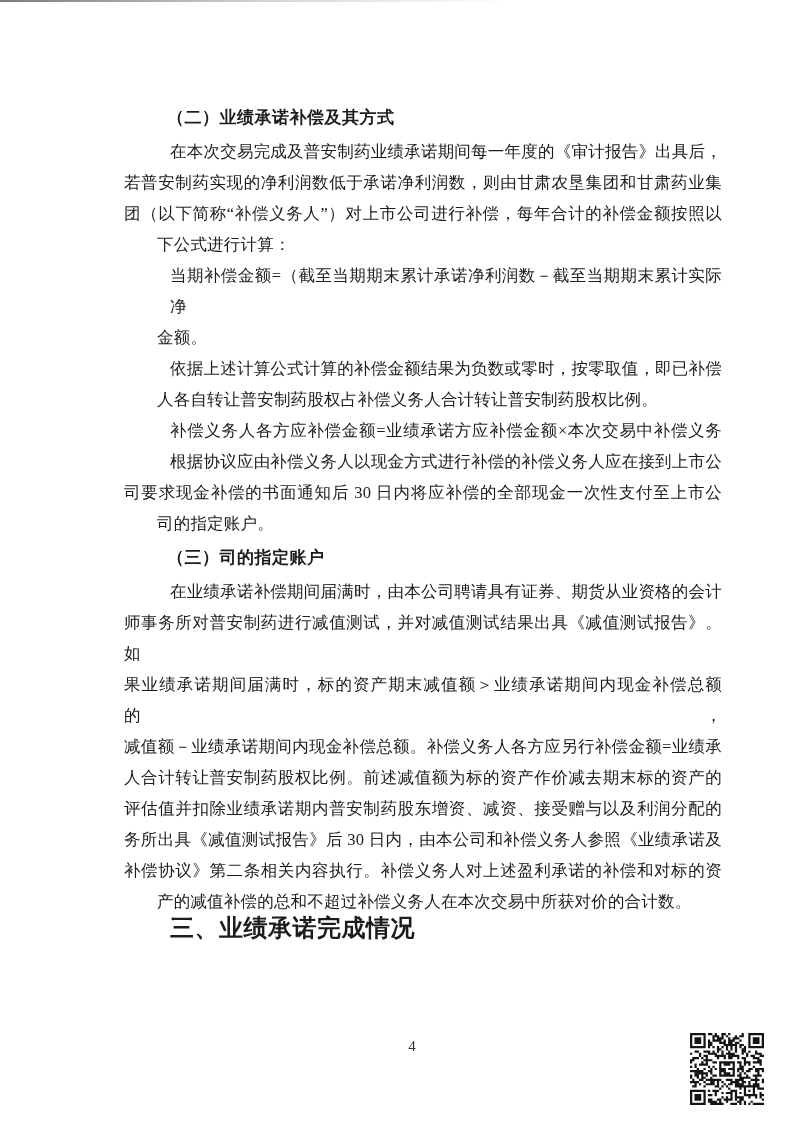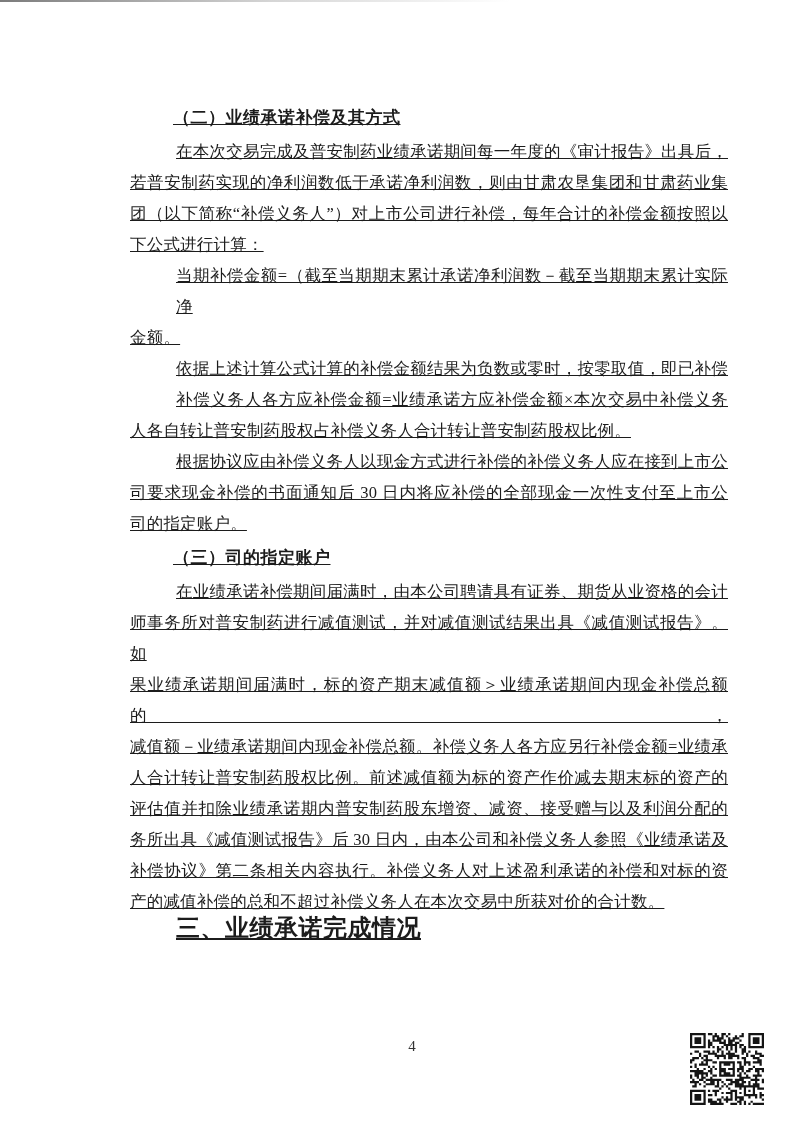--- a/index.html
+++ b/index.html
@@ -10,32 +10,32 @@
     position:relative;
     overflow:hidden;
     font-family:"Liberation Serif","DejaVu Serif",serif;
     color:#1c1c1c;
   }
   .scan-edge{
     position:absolute;top:0;left:0;width:600px;height:2px;
     background:linear-gradient(to right, rgba(90,90,90,.8), rgba(150,150,150,.4) 45%, rgba(210,210,210,0) 85%);
   }
   .content{
-    position:absolute;left:130px;top:99px;width:598px;text-decoration:underline;
+    position:absolute;left:124px;top:99px;width:598px;
   }
   .line{
     font-size:16.5px;
     line-height:31px;
     text-align:justify;
     text-align-last:justify;
     text-justify:inter-character;
     letter-spacing:0.2px;
   }
   .line.first{padding-left:46px;}
-  .line.last{text-align-last:left;}
+  .line.last{text-align-last:left;margin-left:33px;}
   .heading{
     font-size:17px;font-weight:bold;
     line-height:31px;
     padding-left:43px;
     margin:3px 0;
     letter-spacing:0.5px;
   }
   .section-title{
     font-size:24px;font-weight:bold;
     line-height:34px;
@@ -66,22 +66,22 @@
       <div class="line last">下公式进行计算：</div>
     </div>
     <div class="para">
       <div class="line first">当期补偿金额=（截至当期期末累计承诺净利润数－截至当期期末累计实际净</div>
       <div class="line last">金额。</div>
     </div>
     <div class="para">
       <div class="line first">依据上述计算公式计算的补偿金额结果为负数或零时，按零取值，即已补偿</div>
     </div>
     <div class="para">
+      <div class="line last">人各自转让普安制药股权占补偿义务人合计转让普安制药股权比例。</div>
       <div class="line first">补偿义务人各方应补偿金额=业绩承诺方应补偿金额×本次交易中补偿义务</div>
-      <div class="line last">人各自转让普安制药股权占补偿义务人合计转让普安制药股权比例。</div>
     </div>
     <div class="para">
       <div class="line first">根据协议应由补偿义务人以现金方式进行补偿的补偿义务人应在接到上市公</div>
       <div class="line">司要求现金补偿的书面通知后 30 日内将应补偿的全部现金一次性支付至上市公</div>
       <div class="line last">司的指定账户。</div>
     </div>
     <div class="heading">（三）司的指定账户</div>
     <div class="para">
       <div class="line first">在业绩承诺补偿期间届满时，由本公司聘请具有证券、期货从业资格的会计</div>
       <div class="line">师事务所对普安制药进行减值测试，并对减值测试结果出具《减值测试报告》。如</div>

